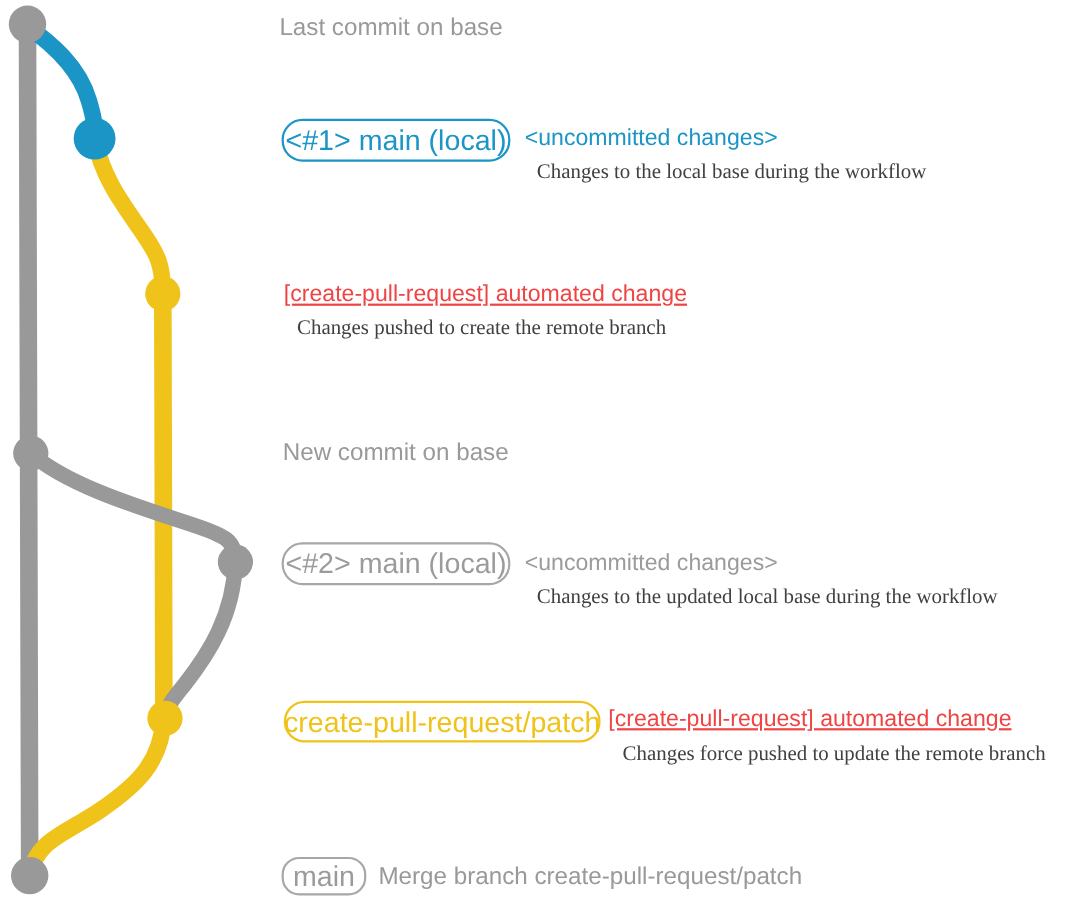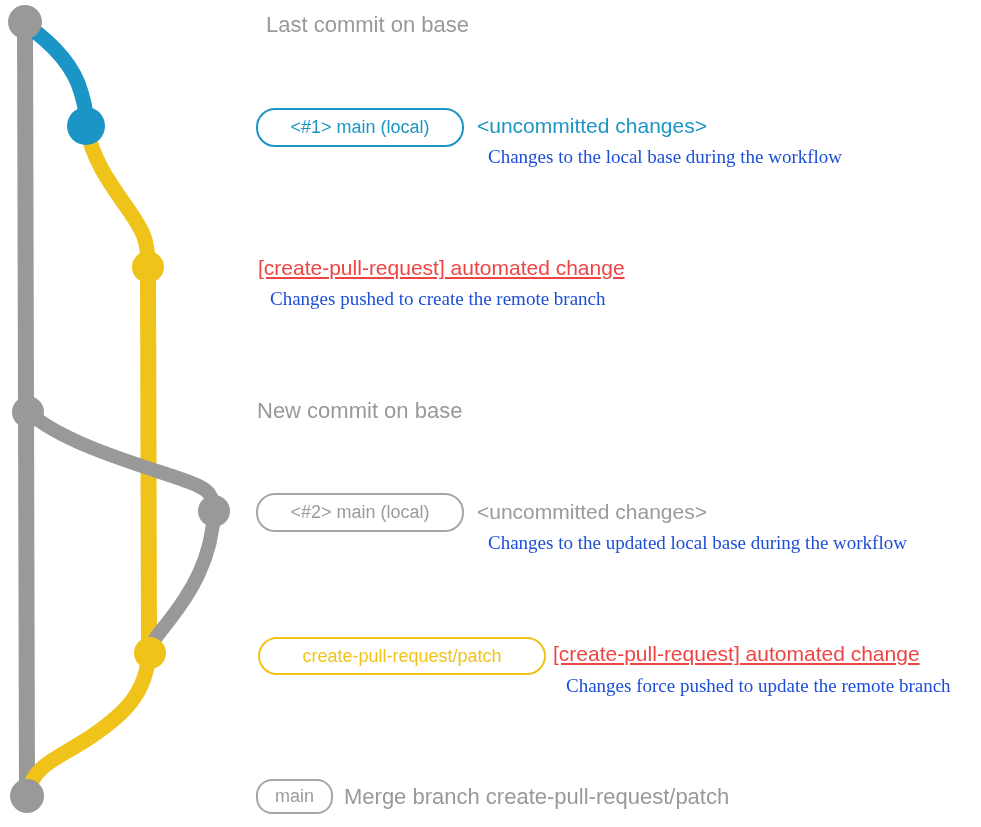--- a/index.html
+++ b/index.html
@@ -21,38 +21,38 @@
     color: #999999;
   }
   .badge {
     position: absolute;
     display: flex;
     align-items: center;
     justify-content: center;
     box-sizing: border-box;
     border: 2px solid;
     border-radius: 19px;
-    font-size: 18px;
+    font-size: 26px;
     background: #ffffff;
     white-space: nowrap;
   }
   .badge.blue   { border-color: #1b95c5; color: #1b95c5; }
   .badge.gray   { border-color: #a7a7a7; color: #9b9b9b; }
   .badge.yellow { border-color: #efc319; color: #efc319; }
 
   .annot-title { font-size: 21px; line-height: 24px; font-weight: 400; }
   .annot-title.blue   { color: #1b95c5; }
   .annot-title.gray   { color: #9b9b9b; }
   .annot-title.yellow { color: #ef4444; text-decoration: underline; }
 
   .annot-desc {
     font-family: "Liberation Serif", serif;
     font-size: 19px;
     line-height: 22px;
-    color: #1d4ed8;
+    color: #404040;
   }
 </style>
 </head>
 <body>
 
 <div class="canvas">
 
   <svg class="graph-svg" width="981" height="827" viewBox="0 0 981 827">
 
     <path d="M 25 22 L 27 796" fill="none" stroke-width="16" stroke-linecap="round" stroke="#999999"></path>
@@ -71,21 +71,21 @@
 
     <circle cx="25" cy="22" r="17" fill="#999999"></circle>
     <circle cx="86" cy="126" r="19" fill="#1b95c5"></circle>
     <circle cx="148" cy="267" r="16" fill="#efc319"></circle>
     <circle cx="28" cy="412" r="16" fill="#999999"></circle>
     <circle cx="214" cy="511" r="16" fill="#999999"></circle>
     <circle cx="150" cy="653" r="16" fill="#efc319"></circle>
     <circle cx="27" cy="796" r="17" fill="#999999"></circle>
   </svg>
 
-  <div class="label section-title" style="left:266px; top:12px;">Last commit on base</div>
+  <div class="label section-title" style="left:254px; top:12px;">Last commit on base</div>
 
   <div class="badge blue" style="left:256px; top:108px; width:208px; height:39px;">
     <span>&lt;#1&gt; main (local)</span>
   </div>
   <div class="label annot-title blue" style="left:477px; top:114px;">&lt;uncommitted changes&gt;</div>
   <div class="label annot-desc" style="left:488px; top:146px;">Changes to the local base during the workflow</div>
 
   <div class="label annot-title yellow" style="left:258px; top:256px;">[create-pull-request] automated change</div>
   <div class="label section-title" style="left:257px; top:398px;">New commit on base</div>
 

